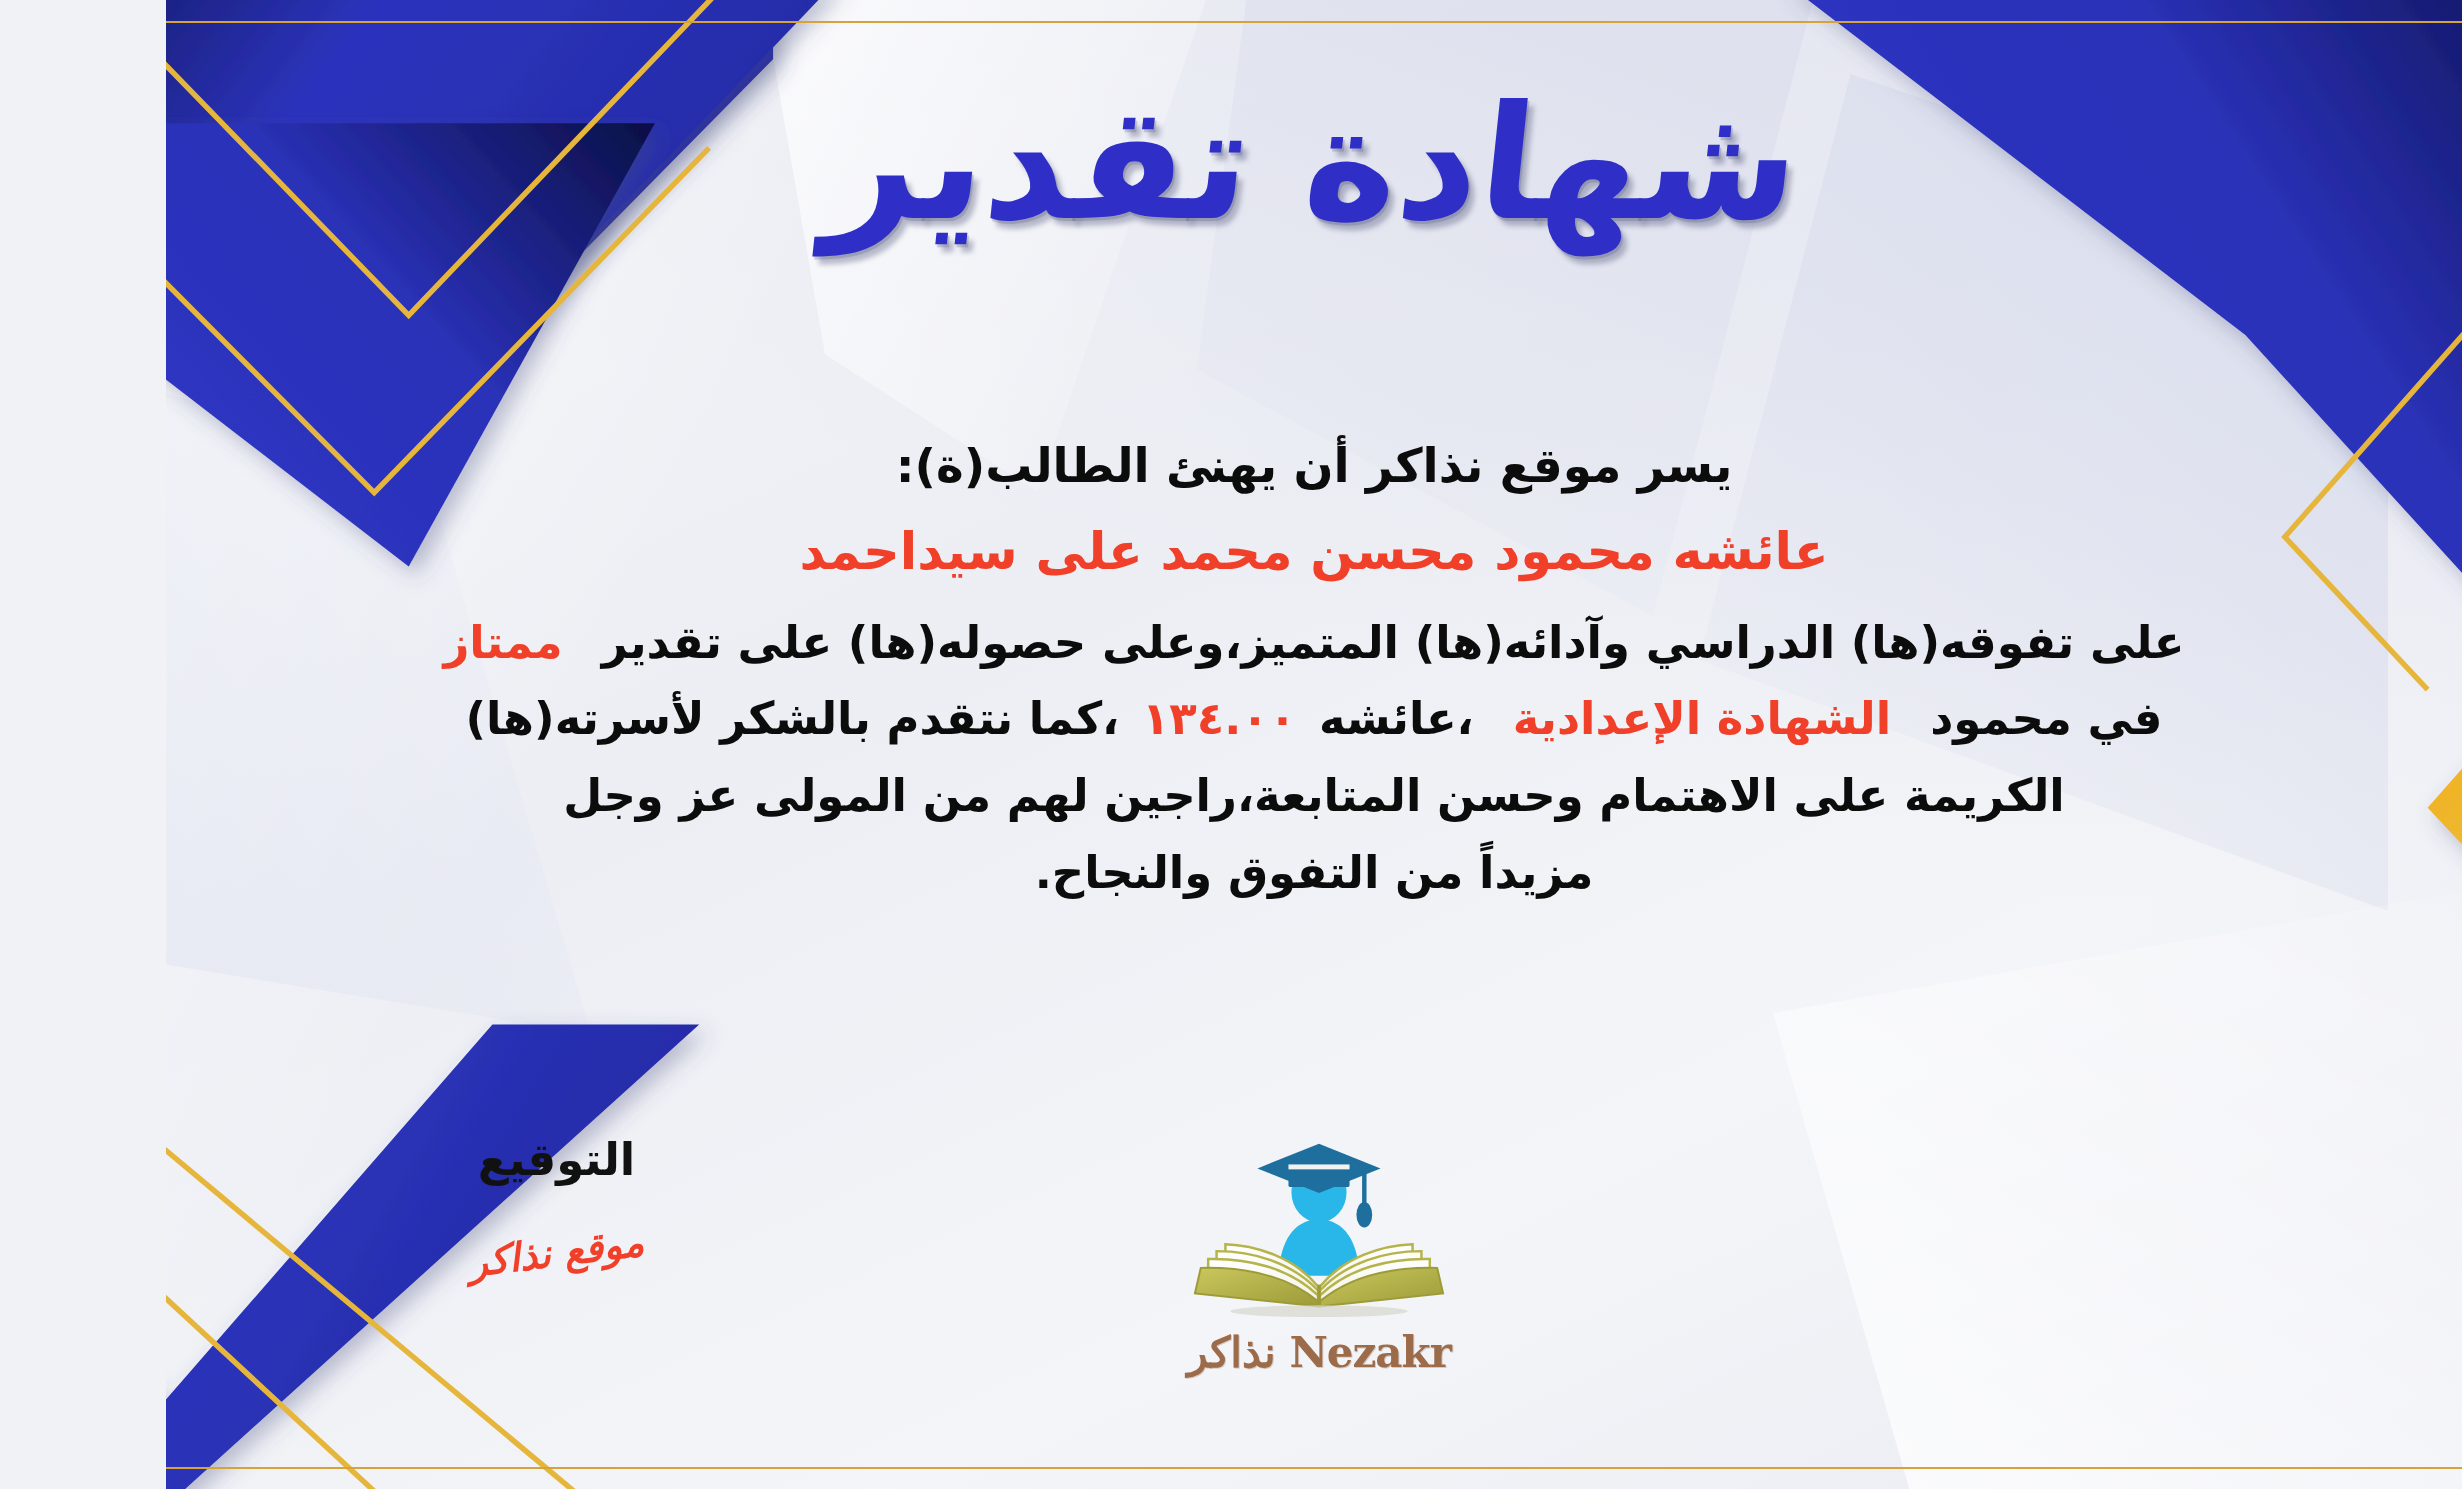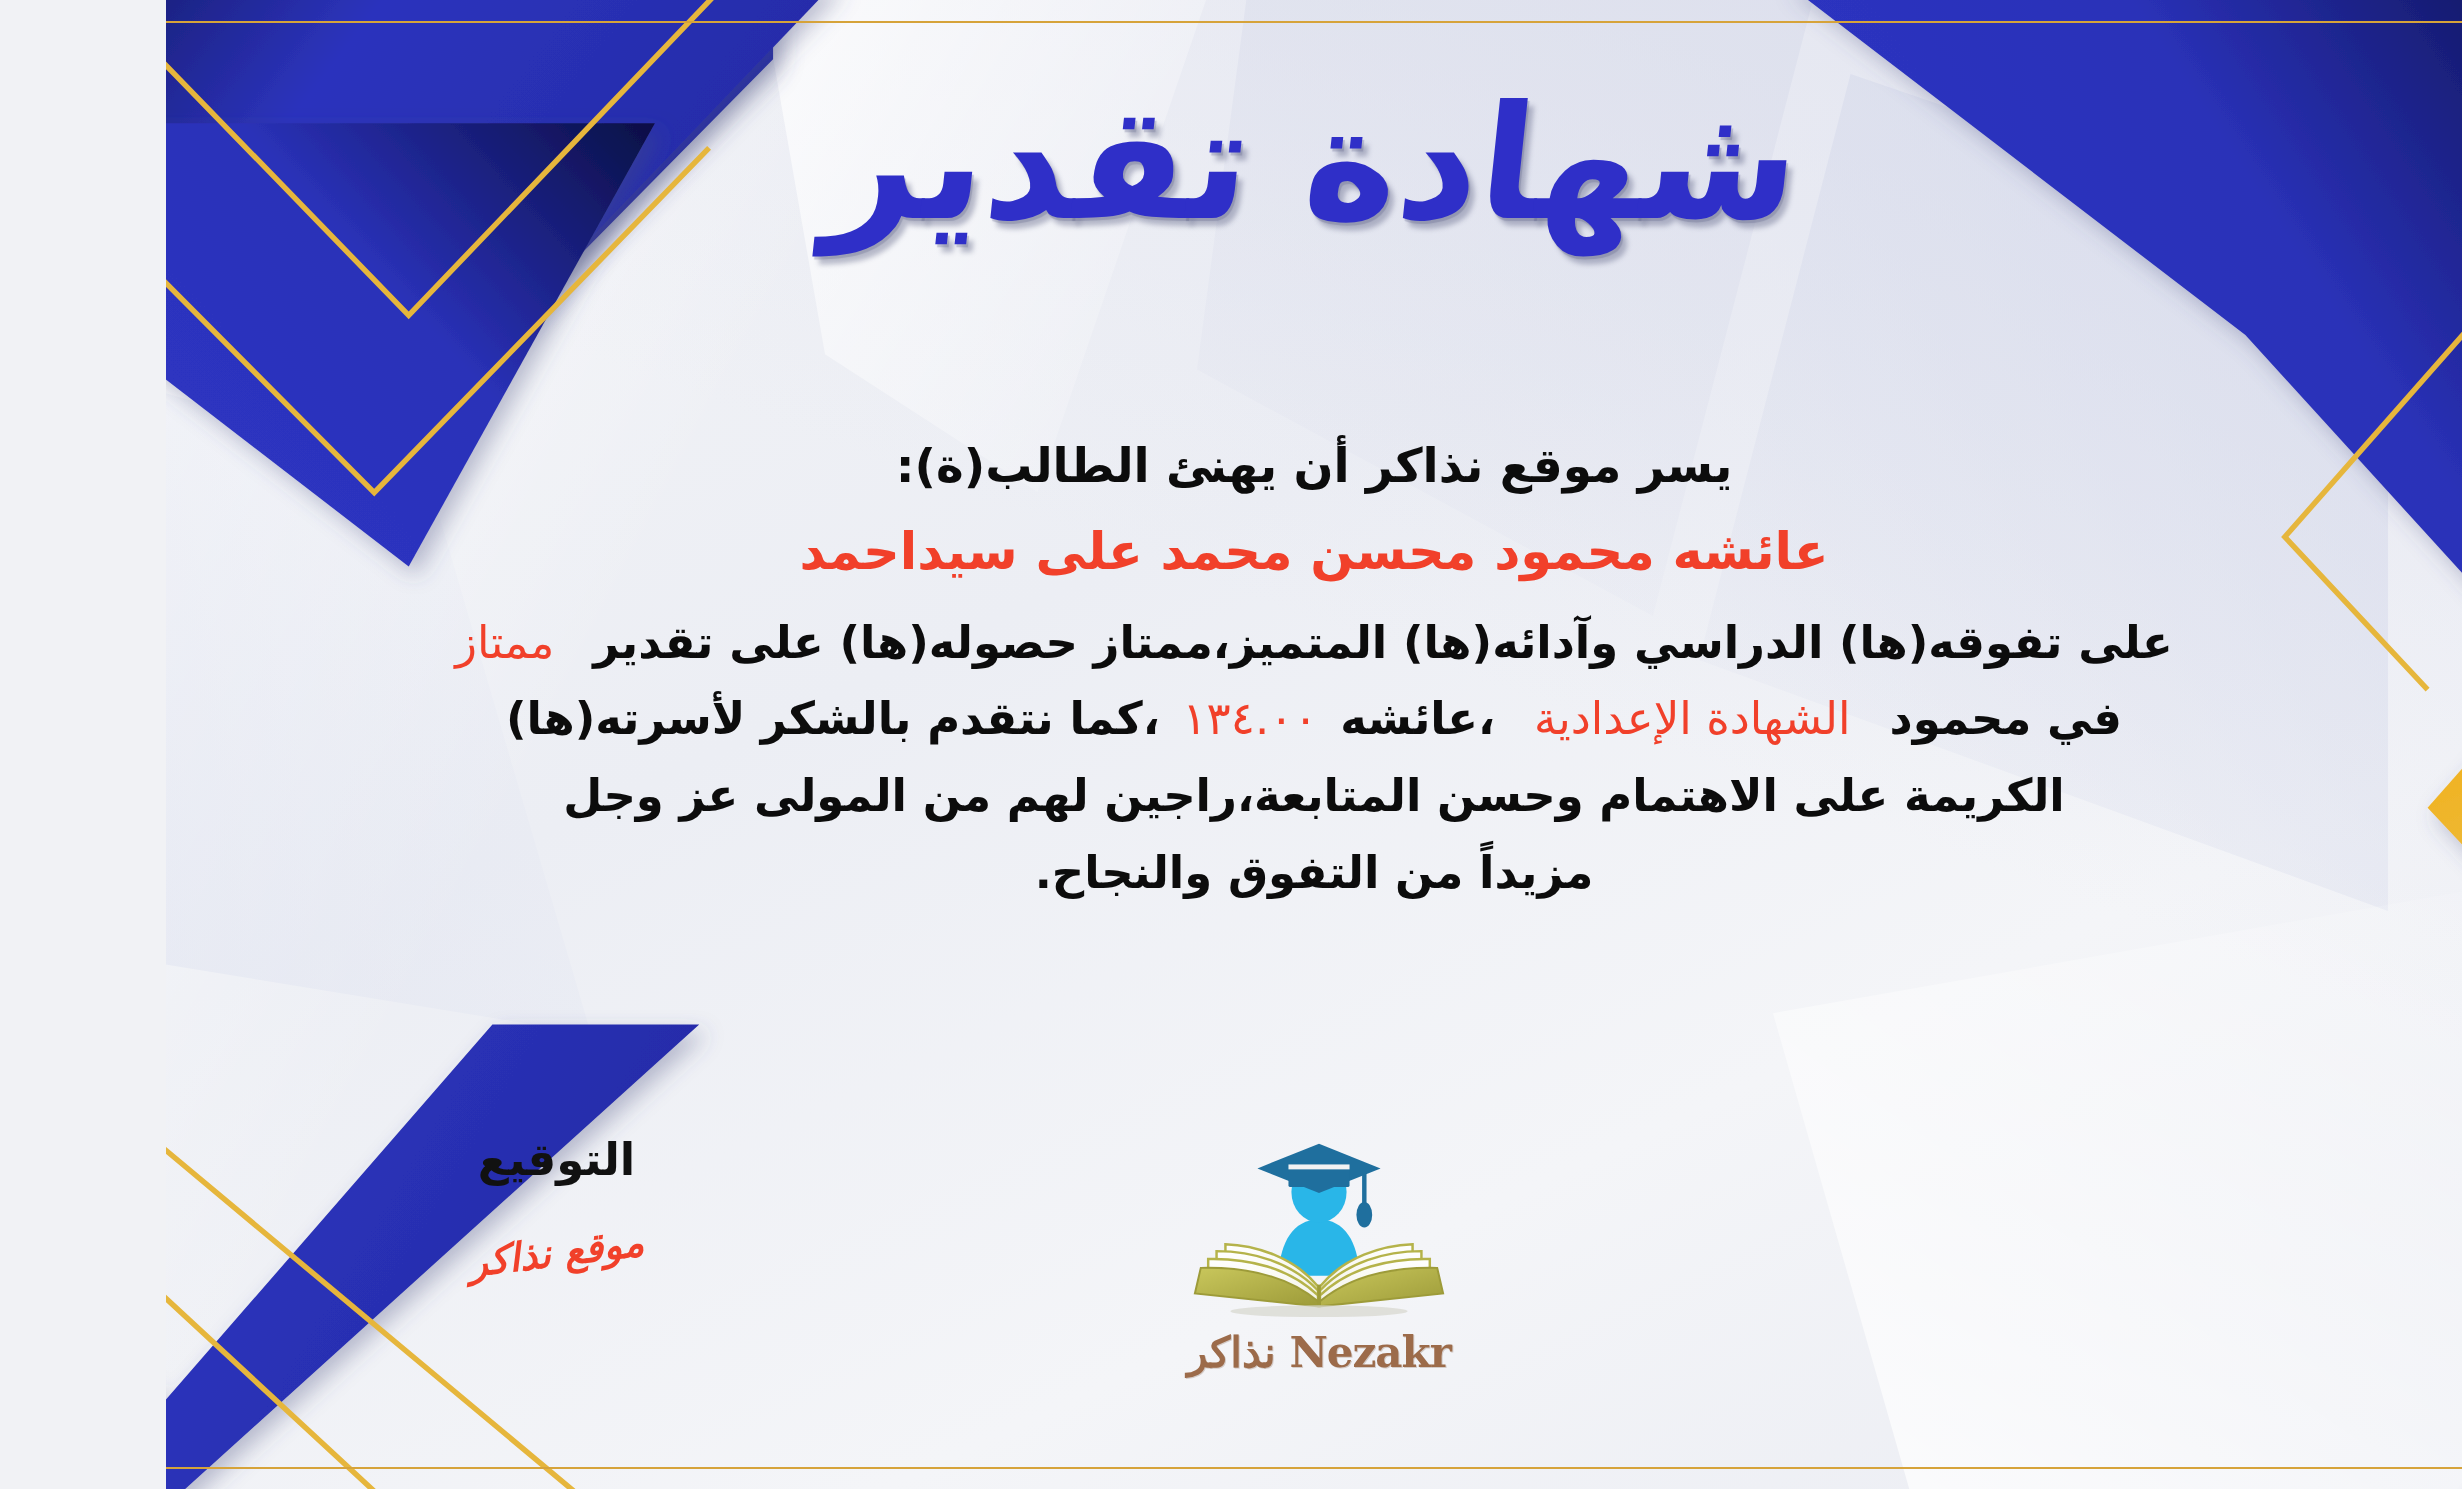--- a/index.html
+++ b/index.html
@@ -73,21 +73,21 @@
     line-height:1.42;
     font-weight:600;
   }
   .ln{margin:0 0 12.8px 0;white-space:nowrap;}
   .name{
     color:#f1402a;
     font-size:51px;
     font-weight:700;
     margin:16.7px 0 21.7px 0;
   }
-  .red{color:#f1402a;font-weight:400;}
+  .red{color:#f1402a;font-weight:700;}
   .gap{display:inline-block;width:39px;}
   .gap-s{display:inline-block;width:22.7px;}
 
   .l3{font-size:45px;}
   .l4{font-size:45px;}
   .l5{font-size:45px;}
   .l6{font-size:45px;}
 
   
   .sig-block{
@@ -194,21 +194,21 @@
 
   <div class="title">شهادة تقدير</div>
 
   <div class="body">
 
     <p class="ln">يسر موقع نذاكر أن يهنئ الطالب(ة):</p>
 
     <p class="ln name">عائشه محمود محسن محمد على سيداحمد</p>
 
     <p class="ln l3">
-      <span>على تفوقه(ها) الدراسي وآدائه(ها) المتميز،ممتاز حصوله(ها) على تقدير</span><span class="gap"></span><span class="red">ممتاز</span>
+      <span>على تفوقه(ها) الدراسي وآدائه(ها) المتميز،وعلى حصوله(ها) على تقدير</span><span class="gap"></span><span class="red">ممتاز</span>
     </p>
 
     <p class="ln l4">
       <span>في محمود</span><span class="gap"></span><span class="red">الشهادة الإعدادية</span><span class="gap"></span><span>،عائشه</span><span class="gap-s"></span><span class="red">١٣٤.٠٠</span><span class="gap-s"></span><span>،كما نتقدم بالشكر لأسرته(ها)</span>
     </p>
 
     <p class="ln l5">الكريمة على الاهتمام وحسن المتابعة،راجين لهم من المولى عز وجل</p>
 
     <p class="ln l6">مزيداً من التفوق والنجاح.</p>
   </div>

